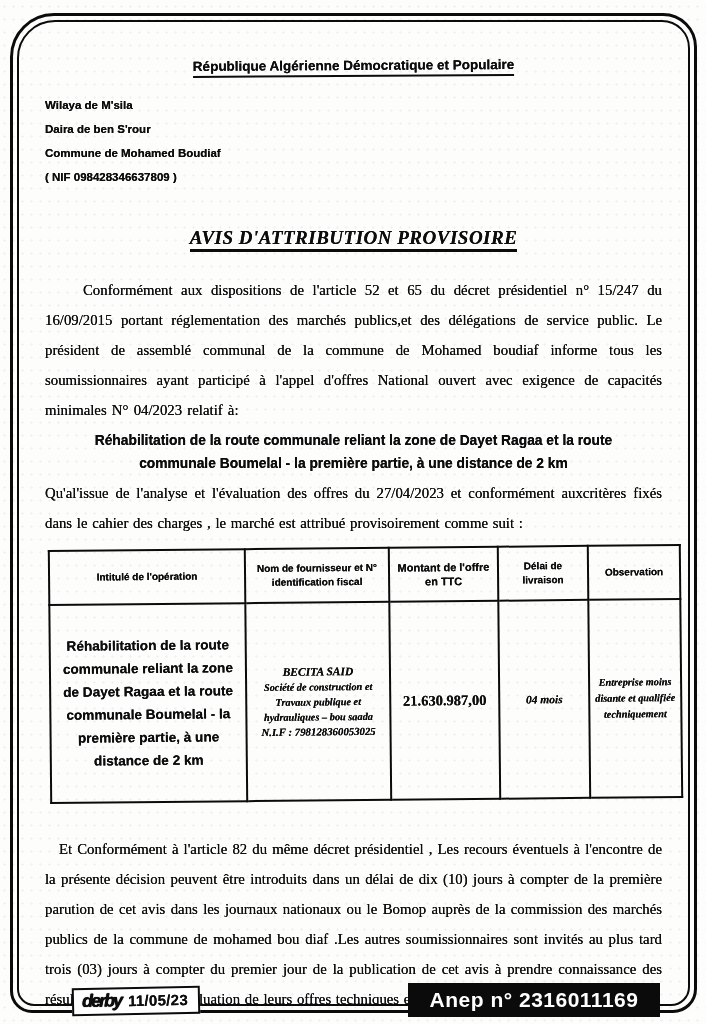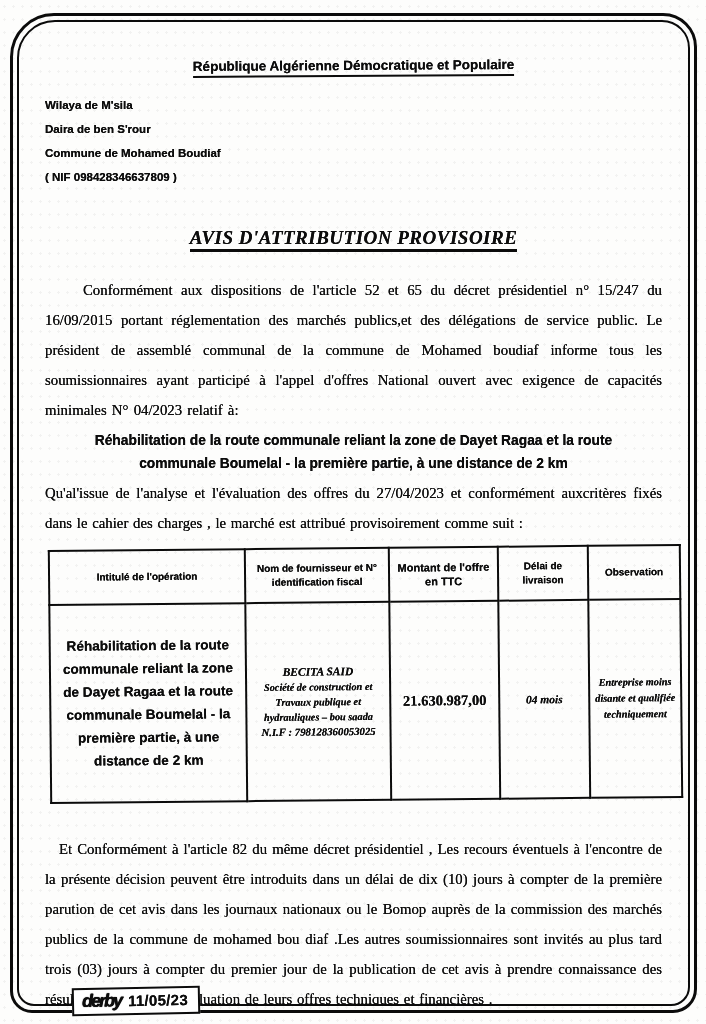--- a/index.html
+++ b/index.html
@@ -240,13 +240,14 @@
 
       </div>
     </div>
   </div>
 
   <div class="journal-stamp">
     <span class="journal-name">derby</span>
     <span class="publication-date">11/05/23</span>
   </div>
 
+  <div class="anep-badge">Anep n° 2316011169</div>
 </div>
 
 </body></html>

